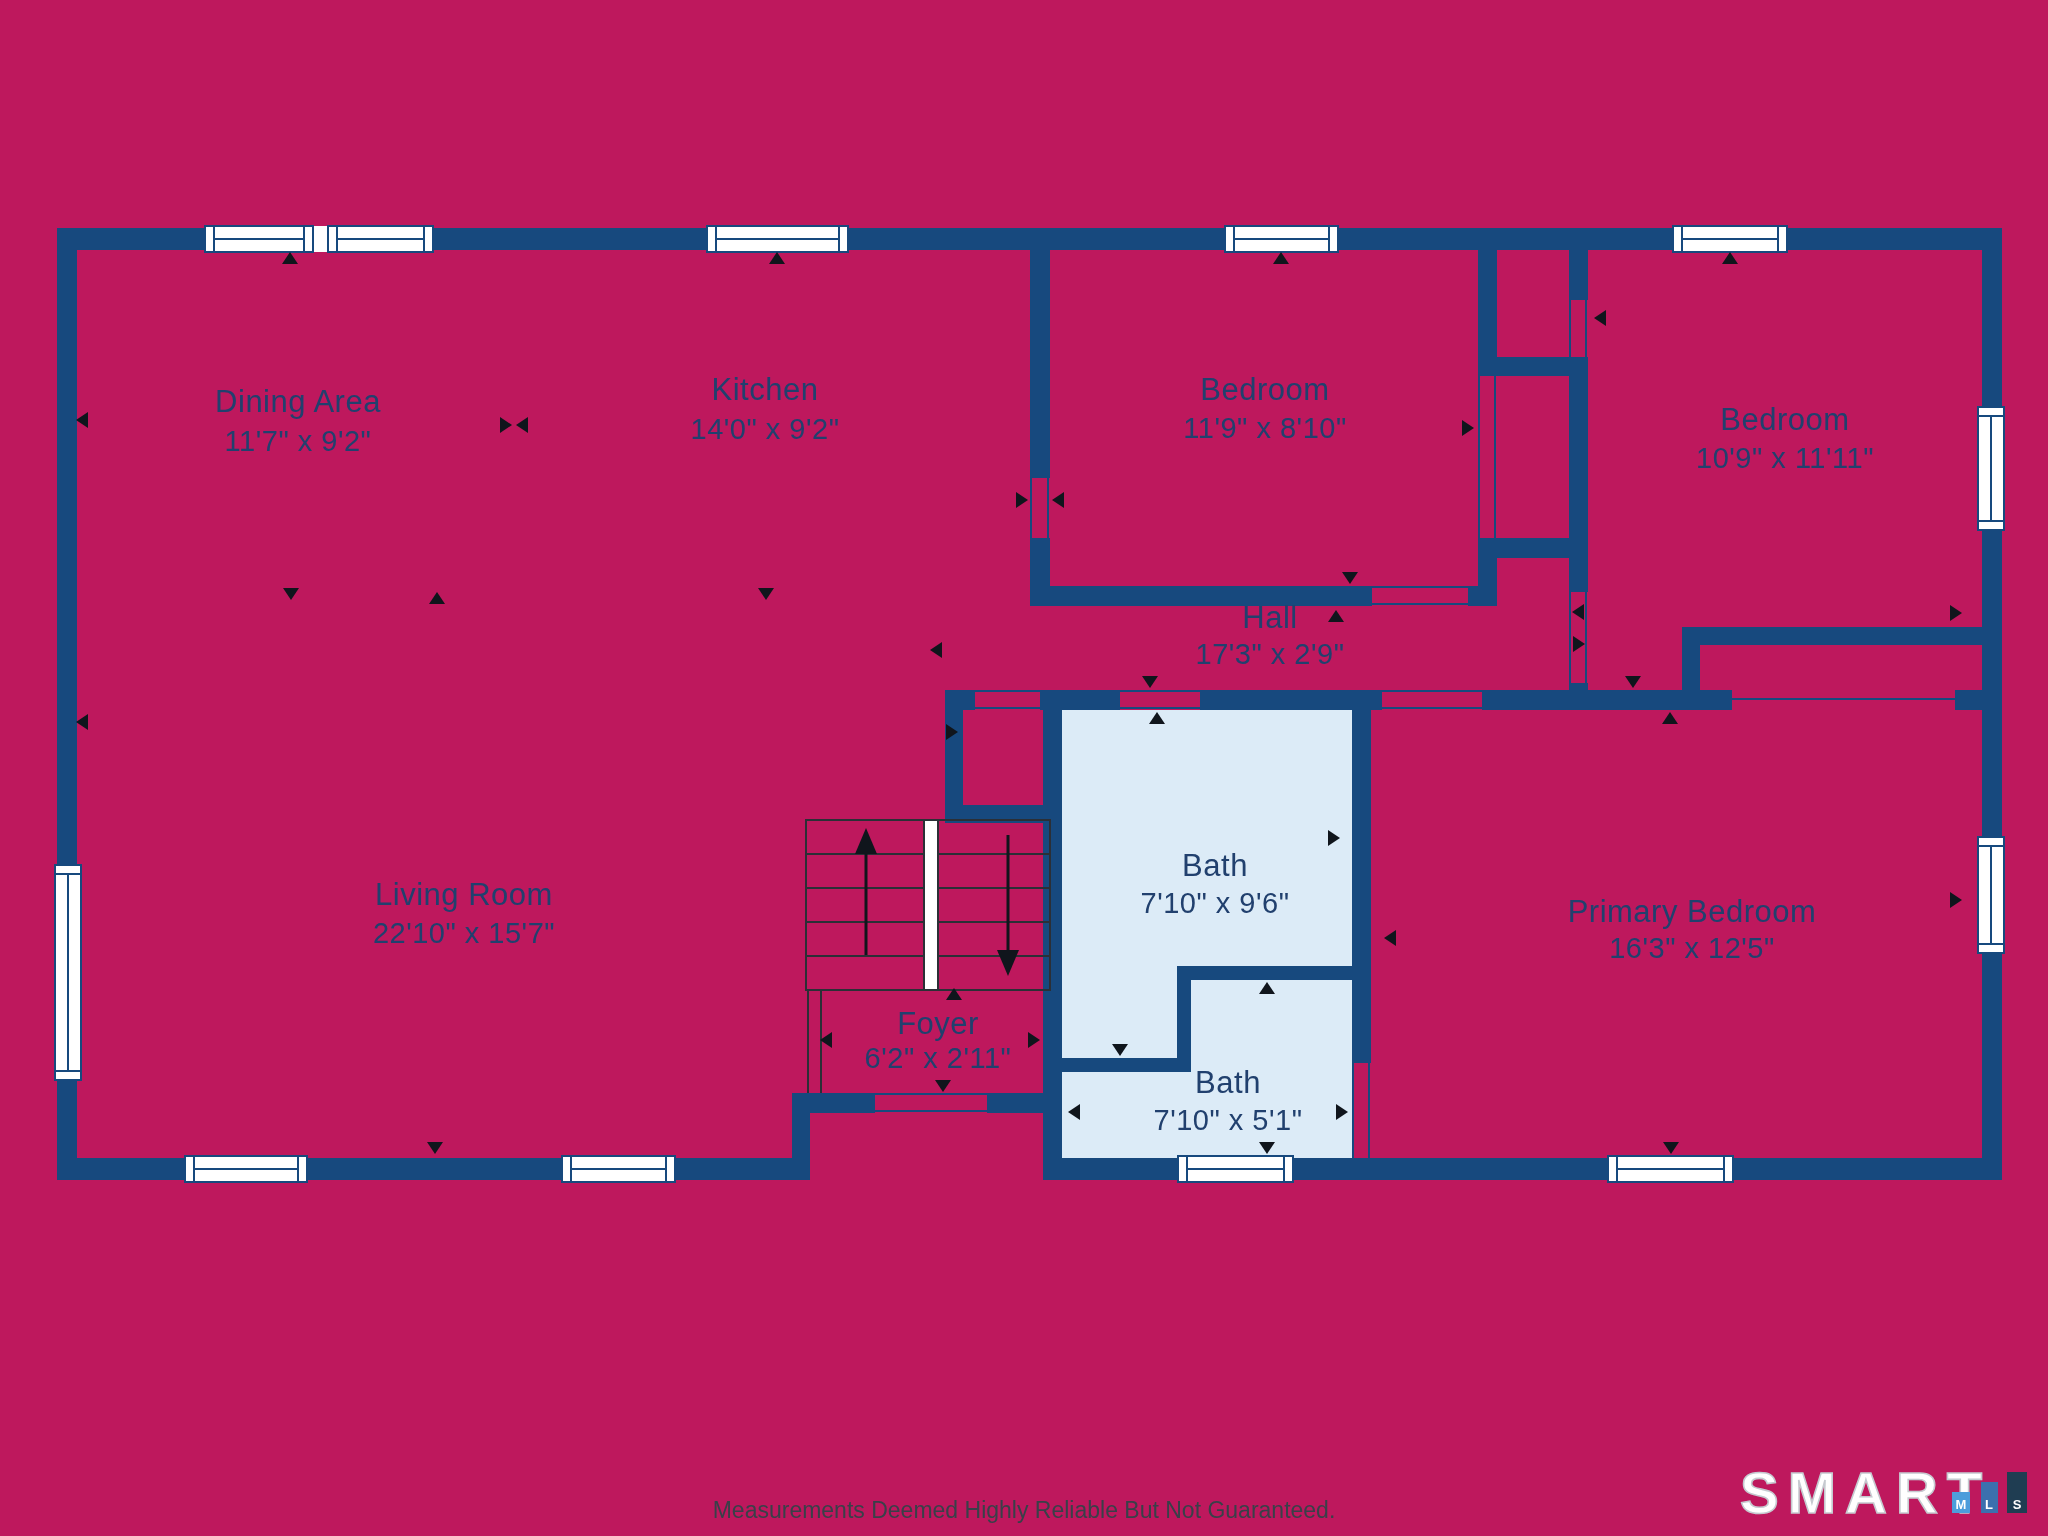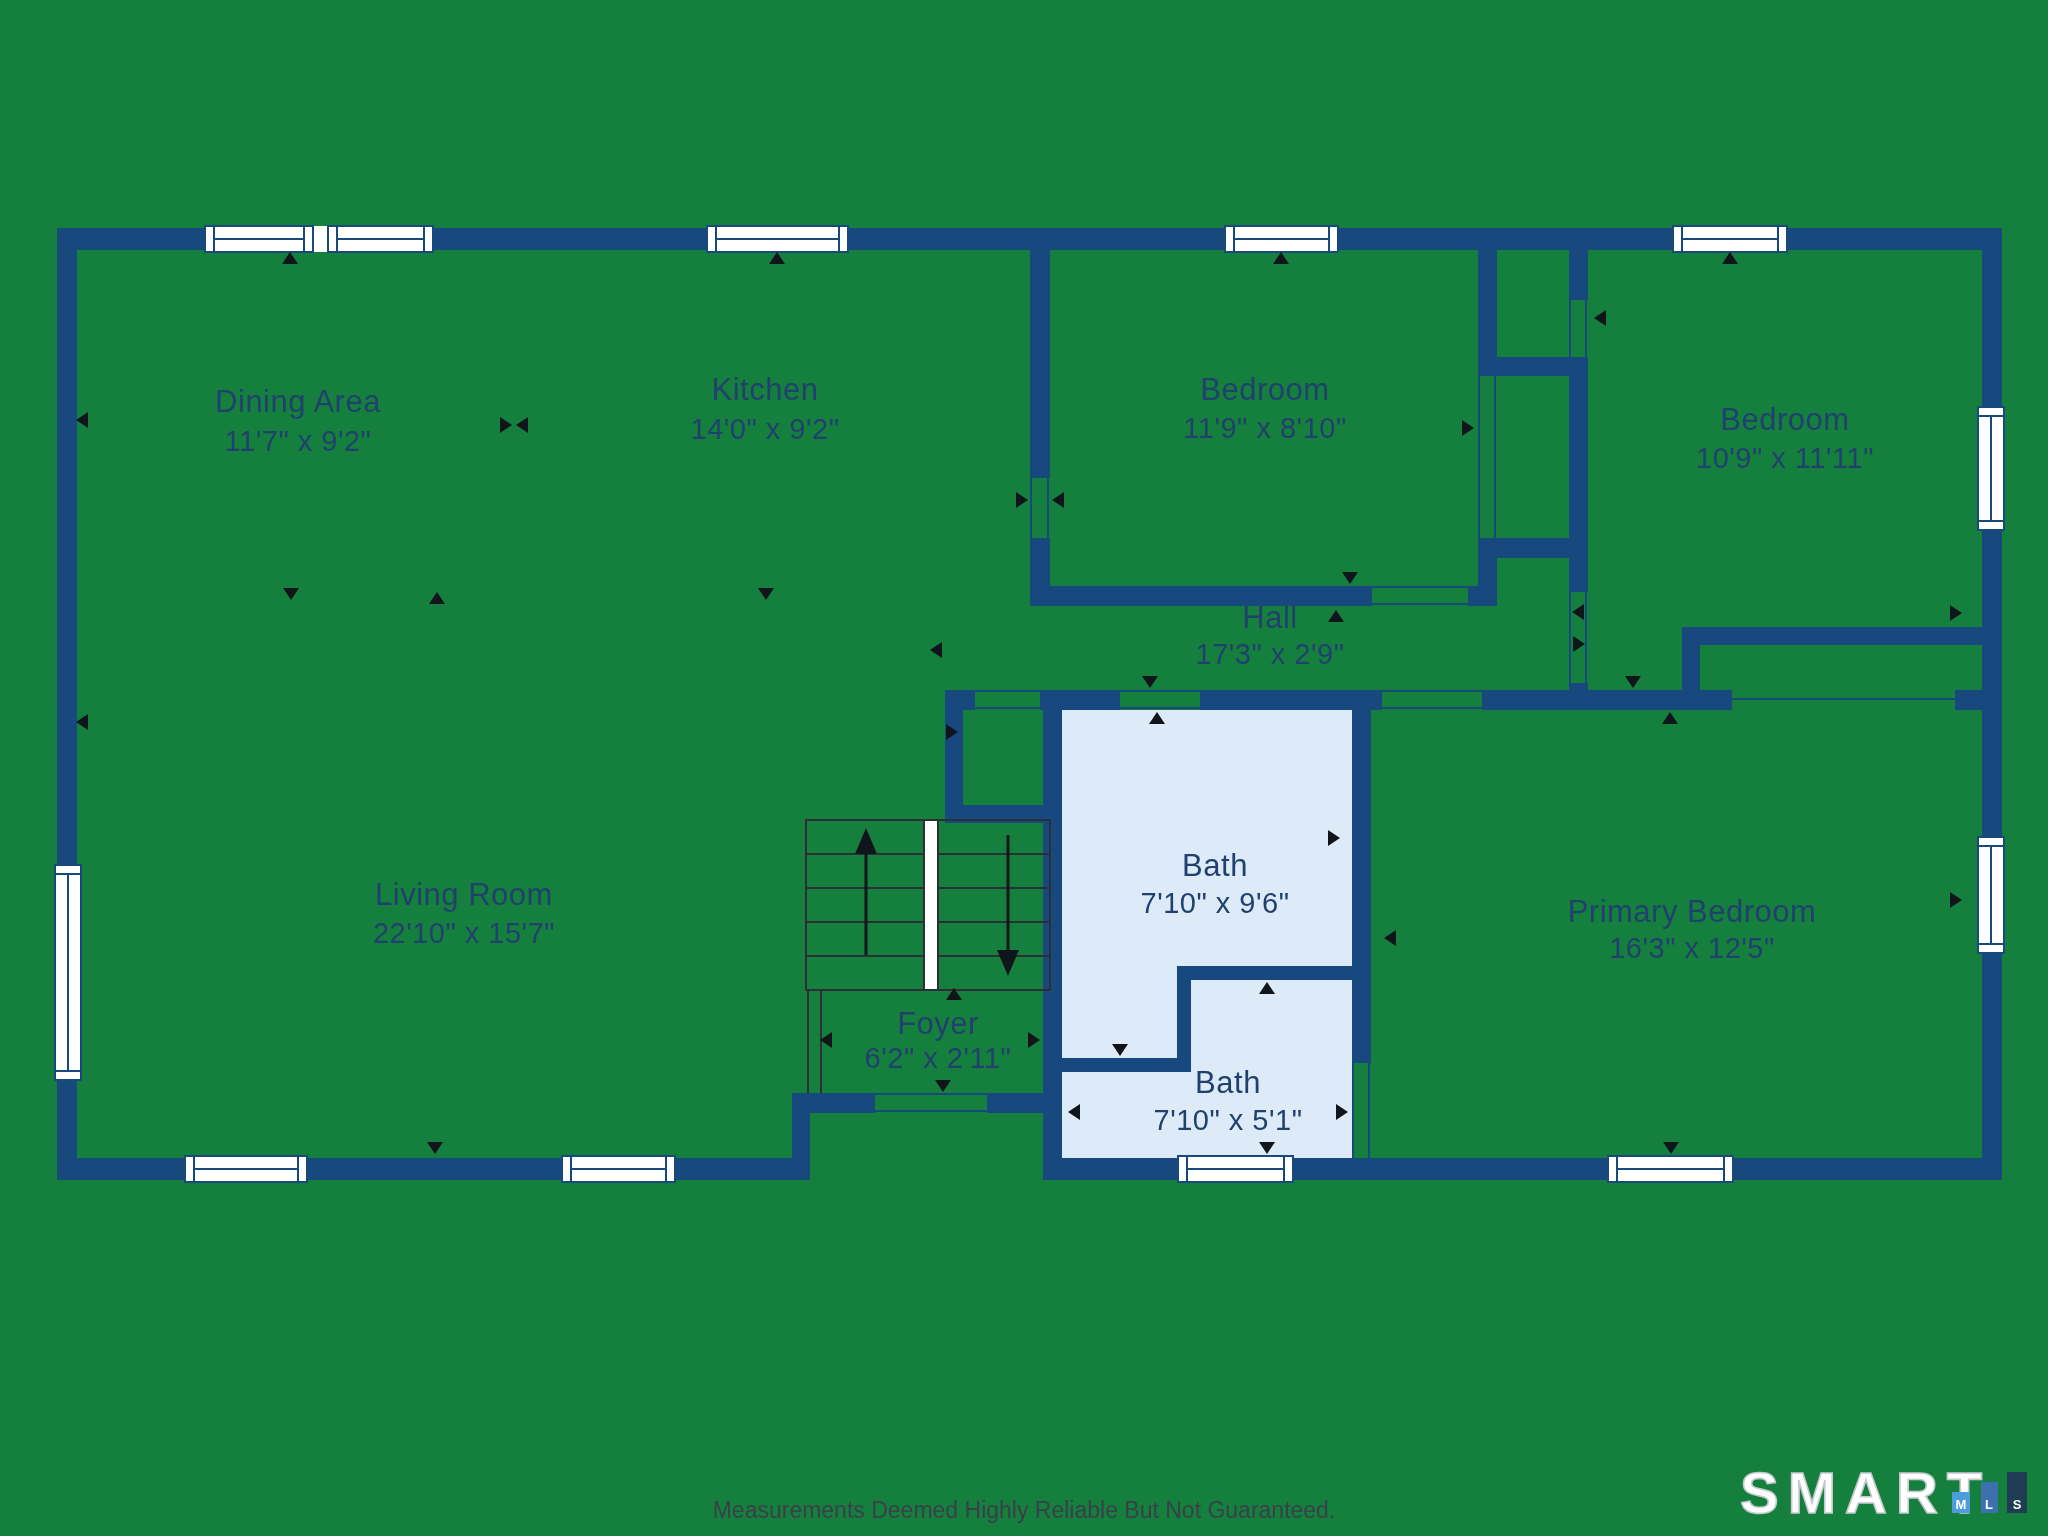--- a/index.html
+++ b/index.html
@@ -2,21 +2,21 @@
 <html style="--wall: #17497E; --bath: #DCEBF7; --label: #21406E; --marker: #10151C;"><head>
 <meta charset="utf-8">
 <style>
   :root{
     --wall:#17497E;
     --bath:#DCEBF7;
     --label:#21406E;
     --marker:#10151c;
   }
   html,body{margin:0;padding:0;background:#fff;}
-  .page{position:relative;width:2048px;height:1536px;background:#15803d;overflow:hidden;
+  .page{position:relative;width:2048px;height:1536px;background:#be185d;overflow:hidden;
         font-family:"Liberation Sans",sans-serif;}
   svg{display:block}
   .wall{fill:var(--wall);}
   .bathfill{fill:var(--bath);}
   .openline{stroke:var(--wall);stroke-width:2;fill:none;}
   .stairline{stroke:#2b2f36;stroke-width:2;fill:none;}
   .stairbox{stroke:#2b2f36;stroke-width:2;fill:none;}
   .arrowline{stroke:#10151c;stroke-width:3;fill:none;}
   .marker{fill:var(--marker);}
   .room-name{fill:var(--label);font-size:31px;font-weight:500;letter-spacing:.5px;

